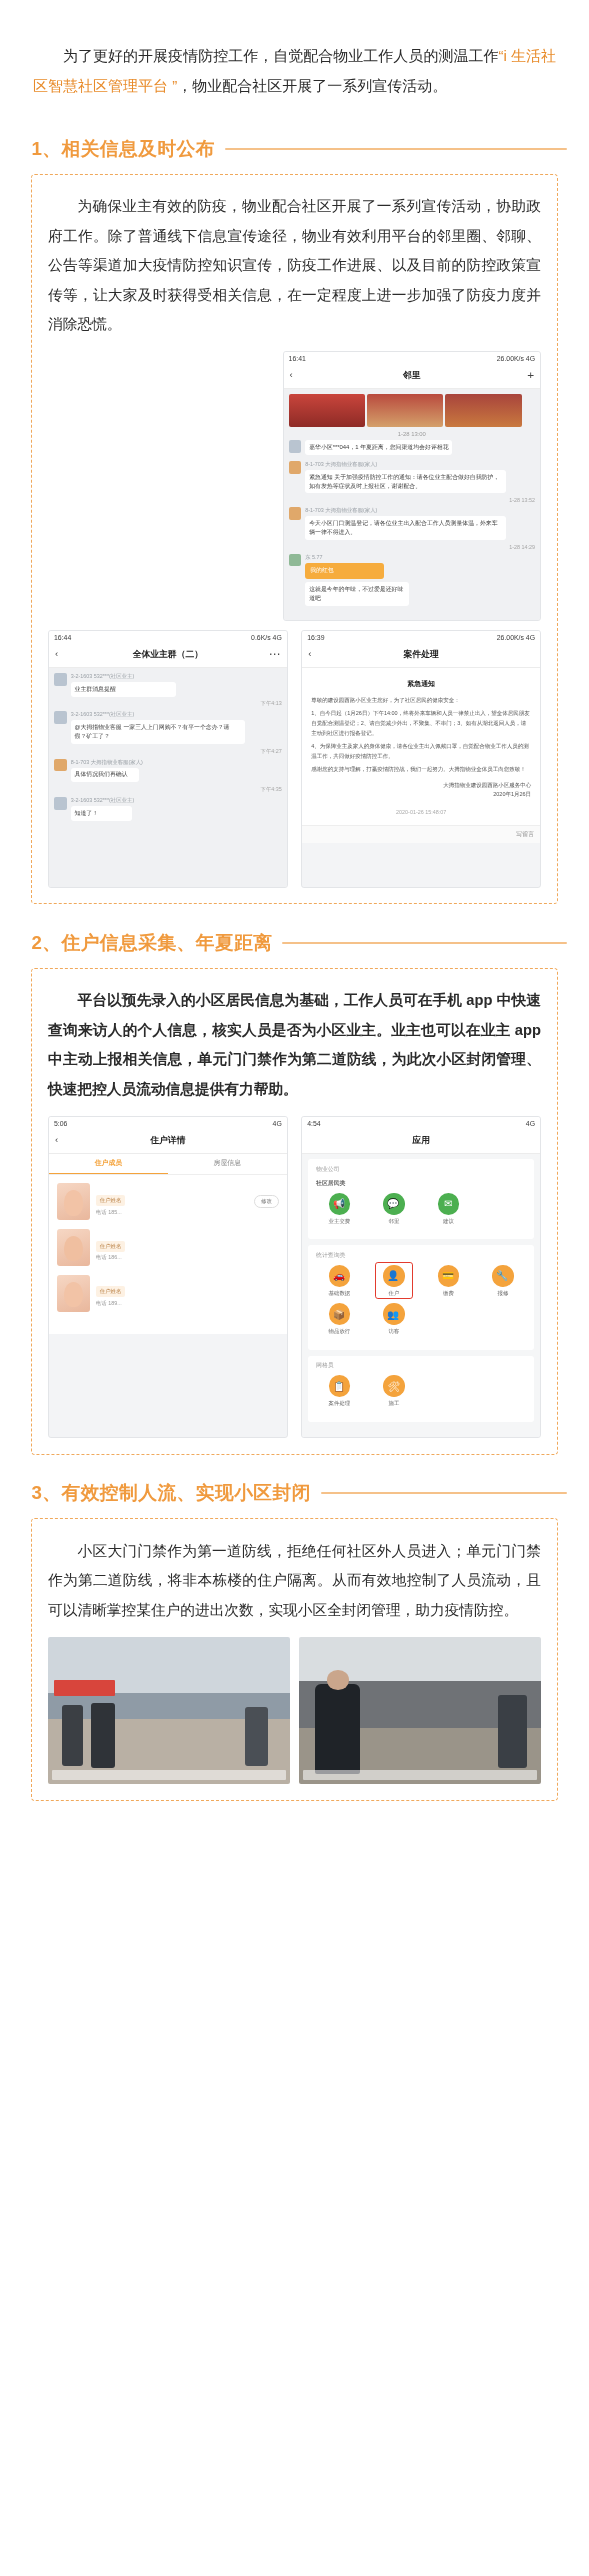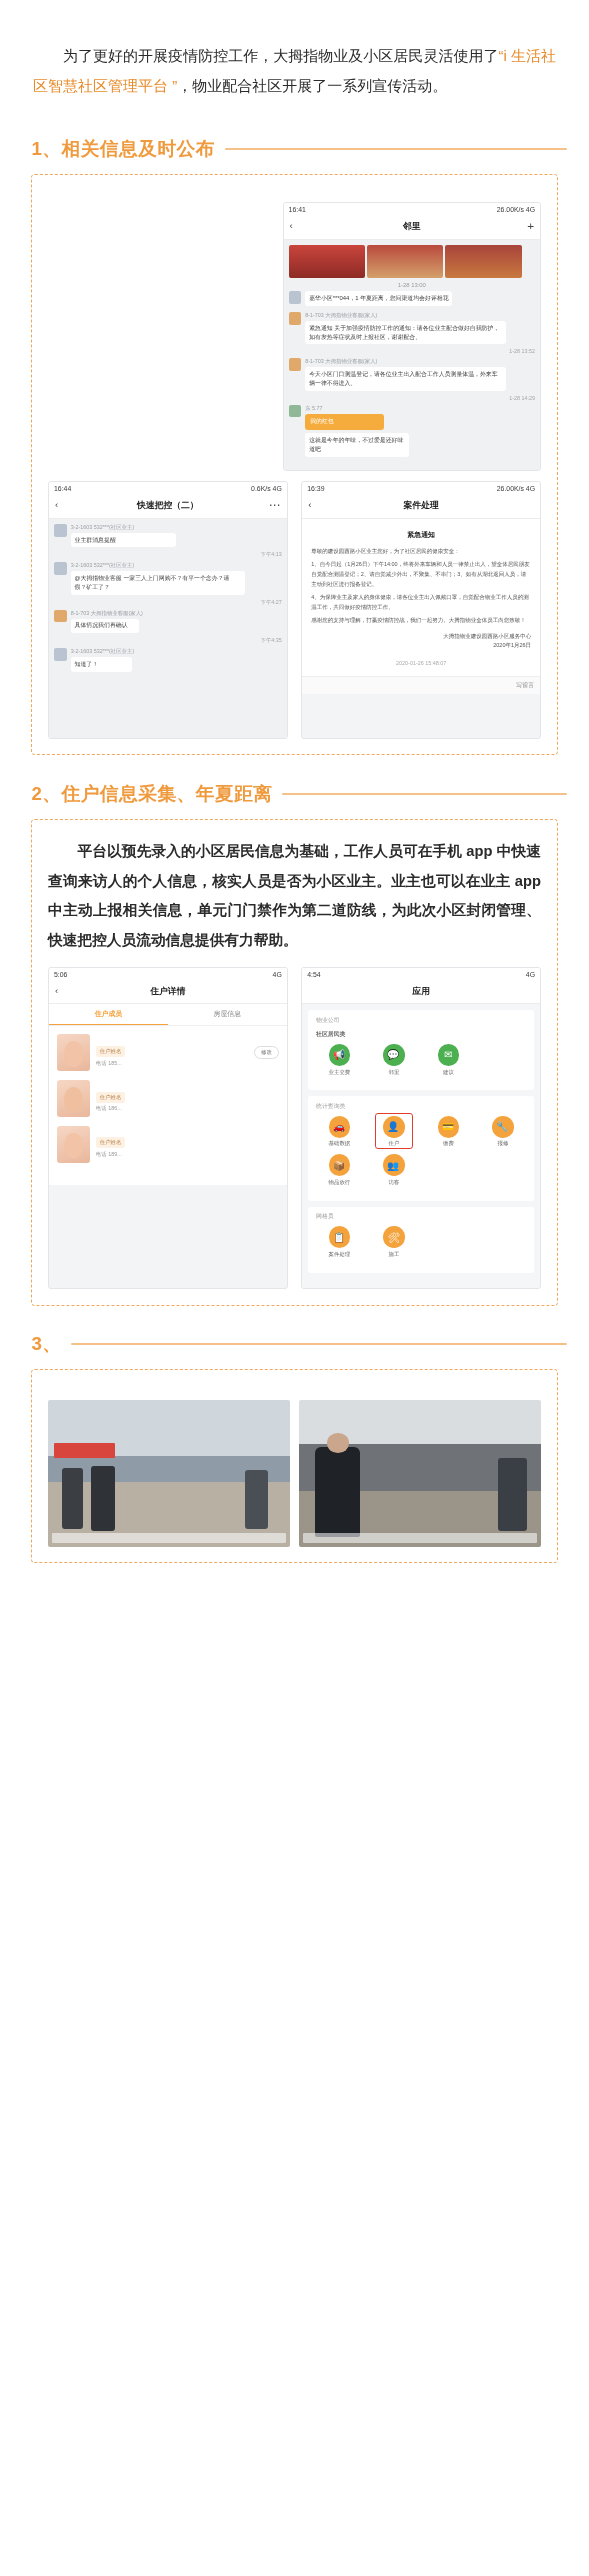--- a/index.html
+++ b/index.html
@@ -119,30 +119,31 @@
   .ph-fig{position:absolute;border-radius:2.9px;}
   .ph-cap{position:absolute;left:3.9px;bottom:3.9px;right:3.9px;height:9.8px;background:rgba(255,255,255,.55);border-radius:1px;}
   .banner{position:absolute;left:5.9px;top:43px;width:61px;height:15.7px;background:#d8453c;border-radius:1px;}
 </style>
 </head>
 <body>
 
 <div class="page">
 
   <p class="intro">
-    <span>为了更好的开展疫情防控工作，大拇指物业及小区居民灵活使用了</span><span class="quote">“i 生活社区智慧社区管理平台 ”</span><span>，物业配合社区开展了一系列宣传活动。</span>
+    <span>为了更好的开展疫情防控工作，自觉配合物业工作人员的测温工作</span><span class="quote">“i 生活社区智慧社区管理平台 ”</span><span>，物业配合社区开展了一系列宣传活动。</span>
   </p>
 
   <div class="section">
     <div class="sec-head">
       <span class="num">1、</span>
       <span class="num">相关信息及时公布</span>
       <span class="rule"></span>
     </div>
     <div class="dashbox">
+      <p class="body-text">为确保业主有效的防疫，物业配合社区开展了一系列宣传活动，协助政府工作。除了普通线下信息宣传途径，物业有效利用平台的邻里圈、邻聊、公告等渠道加大疫情防控知识宣传，防疫工作进展、以及目前的防控政策宣传等，让大家及时获得受相关信息，在一定程度上进一步加强了防疫力度并消除恐慌。</p>
 
       <div class="shots" style="justify-content:flex-end;">
         <div style="flex:1"></div>
         <div class="phone" style="flex:0 0 52%;">
           <div class="statusbar">
             <span>16:41</span>
             <span class="right">
                 <span>26.00K/s 4G</span>
               </span>
           </div>
@@ -195,21 +196,21 @@
       <div class="shots two">
         <div class="phone">
           <div class="statusbar">
             <span>16:44</span>
             <span class="right">
                 <span>0.6K/s 4G</span>
               </span>
           </div>
           <div class="navbar">
             <span class="back">‹</span>
-            <span>快速把控（二）</span>
+            <span>全体业主群（二）</span>
             <span class="plus">⋯</span>
           </div>
           <div class="chat" style="min-height:206px">
             <div class="msgrow">
               <div class="avatar-sq"></div>
               <div>
                 <div class="sender">3-2-1603 532***(社区业主)</div>
                 <div class="bub" style="width:108px">业主群消息提醒</div>
               </div>
             </div>
@@ -394,23 +395,25 @@
             </div>
           </div>
         </div>
       </div>
     </div>
   </div>
 
   <div class="section">
     <div class="sec-head">
       <span class="num">3、</span>
+      <span class="num">有效控制人流、实现小区封闭</span>
       <span class="rule"></span>
     </div>
     <div class="dashbox">
+      <p class="body-text">小区大门门禁作为第一道防线，拒绝任何社区外人员进入；单元门门禁作为第二道防线，将非本栋楼的住户隔离。从而有效地控制了人员流动，且可以清晰掌控某住户的进出次数，实现小区全封闭管理，助力疫情防控。</p>
       <div class="photos">
         <div class="photo ph1">
           <div class="banner"></div>
           <div class="ph-fig" style="left:13.7px;bottom:17.7px;width:21.6px;height:61px;background:#3b3f44"></div>
           <div class="ph-fig" style="left:43px;bottom:15.7px;width:23.6px;height:65px;background:#2f3338"></div>
           <div class="ph-fig" style="right:21.6px;bottom:17.7px;width:22.6px;height:59px;background:#4a4f55"></div>
           <div class="ph-cap"></div>
         </div>
         <div class="photo ph2">
           <div class="ph-fig" style="left:15.7px;bottom:9.8px;width:45px;height:90px;background:#1f2328;border-radius:5.9px 5.9px 2px 2px"></div>

